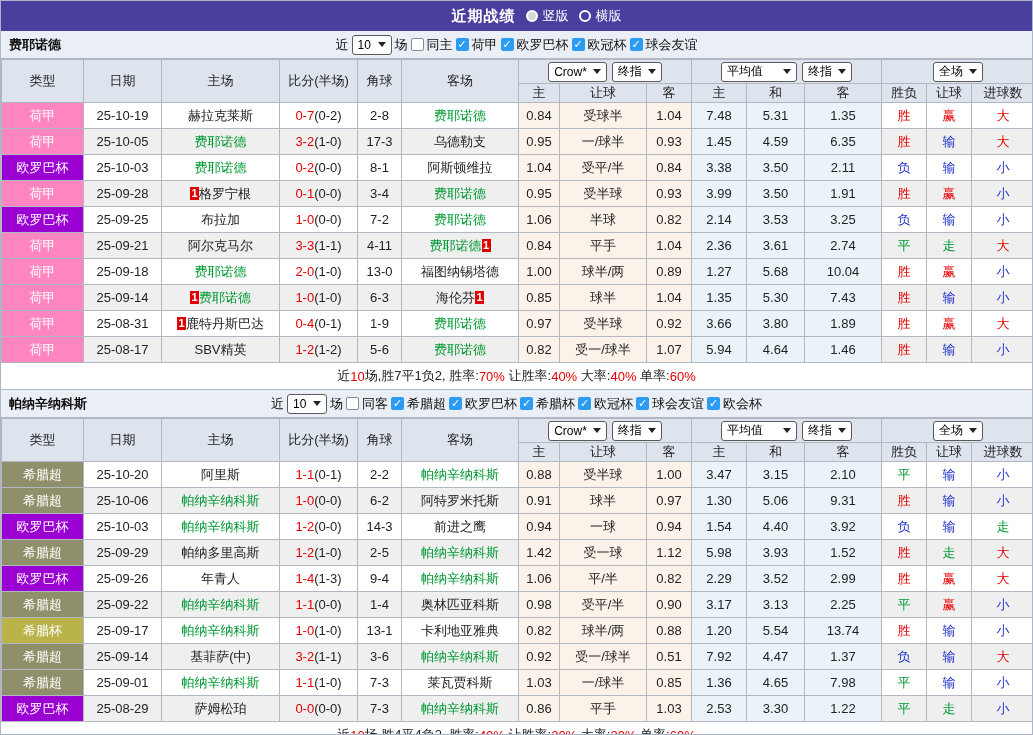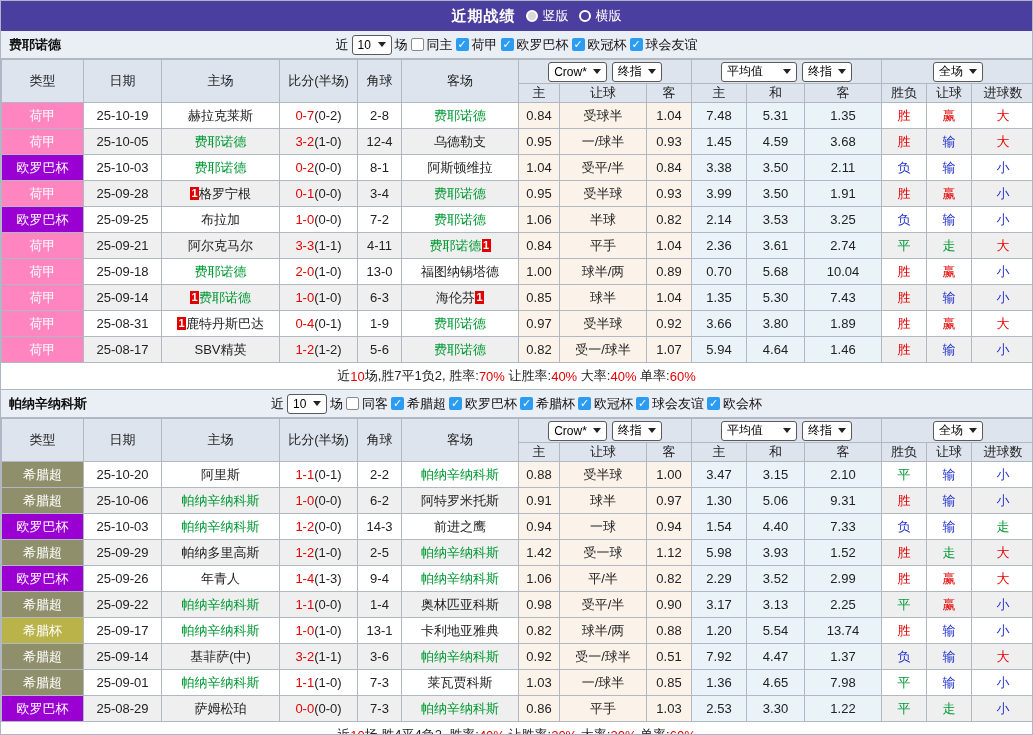--- a/index.html
+++ b/index.html
@@ -171,28 +171,28 @@
             <td class="avg">1.35</td>
             <td style="color: rgb(230, 0, 0);">胜</td>
             <td style="color: rgb(230, 0, 0);">赢</td>
             <td style="color: rgb(230, 0, 0);">大</td>
           </tr>
           <tr>
             <td class="badge" style="background: rgb(255, 133, 192);">荷甲</td>
             <td>25-10-05</td>
             <td><span class="team-green">费耶诺德</span></td>
             <td><span class="sc">3-2</span><span>(1-0)</span></td>
-            <td>12-4</td>
+            <td>17-3</td>
             <td><span>乌德勒支</span></td>
             <td class="crow">0.95</td>
             <td class="crow">一/球半</td>
             <td class="crow">0.93</td>
             <td class="avg">1.45</td>
             <td class="avg">4.59</td>
-            <td class="avg">3.68</td>
+            <td class="avg">6.35</td>
             <td style="color: rgb(230, 0, 0);">胜</td>
             <td style="color: rgb(34, 51, 204);">输</td>
             <td style="color: rgb(230, 0, 0);">大</td>
           </tr>
           <tr>
             <td class="badge" style="background: rgb(154, 0, 210);">欧罗巴杯</td>
             <td>25-10-03</td>
             <td><span class="team-green">费耶诺德</span></td>
             <td><span class="sc">0-2</span><span>(0-0)</span></td>
             <td>8-1</td>
@@ -261,21 +261,21 @@
           <tr>
             <td class="badge" style="background: rgb(255, 133, 192);">荷甲</td>
             <td>25-09-18</td>
             <td><span class="team-green">费耶诺德</span></td>
             <td><span class="sc">2-0</span><span>(1-0)</span></td>
             <td>13-0</td>
             <td><span>福图纳锡塔德</span></td>
             <td class="crow">1.00</td>
             <td class="crow">球半/两</td>
             <td class="crow">0.89</td>
-            <td class="avg">0.70</td>
+            <td class="avg">1.27</td>
             <td class="avg">5.68</td>
             <td class="avg">10.04</td>
             <td style="color: rgb(230, 0, 0);">胜</td>
             <td style="color: rgb(230, 0, 0);">赢</td>
             <td style="color: rgb(34, 51, 204);">小</td>
           </tr>
           <tr>
             <td class="badge" style="background: rgb(255, 133, 192);">荷甲</td>
             <td>25-09-14</td>
             <td><span class="card">1</span><span class="team-green">费耶诺德</span></td>
@@ -479,21 +479,21 @@
             <td>25-10-03</td>
             <td><span class="team-green">帕纳辛纳科斯</span></td>
             <td><span class="sc">1-2</span><span>(0-0)</span></td>
             <td>14-3</td>
             <td><span>前进之鹰</span></td>
             <td class="crow">0.94</td>
             <td class="crow">一球</td>
             <td class="crow">0.94</td>
             <td class="avg">1.54</td>
             <td class="avg">4.40</td>
-            <td class="avg">7.33</td>
+            <td class="avg">3.92</td>
             <td style="color: rgb(34, 51, 204);">负</td>
             <td style="color: rgb(34, 51, 204);">输</td>
             <td style="color: rgb(0, 153, 51);">走</td>
           </tr>
           <tr>
             <td class="badge" style="background: rgb(143, 144, 107);">希腊超</td>
             <td>25-09-29</td>
             <td><span>帕纳多里高斯</span></td>
             <td><span class="sc">1-2</span><span>(1-0)</span></td>
             <td>2-5</td>

